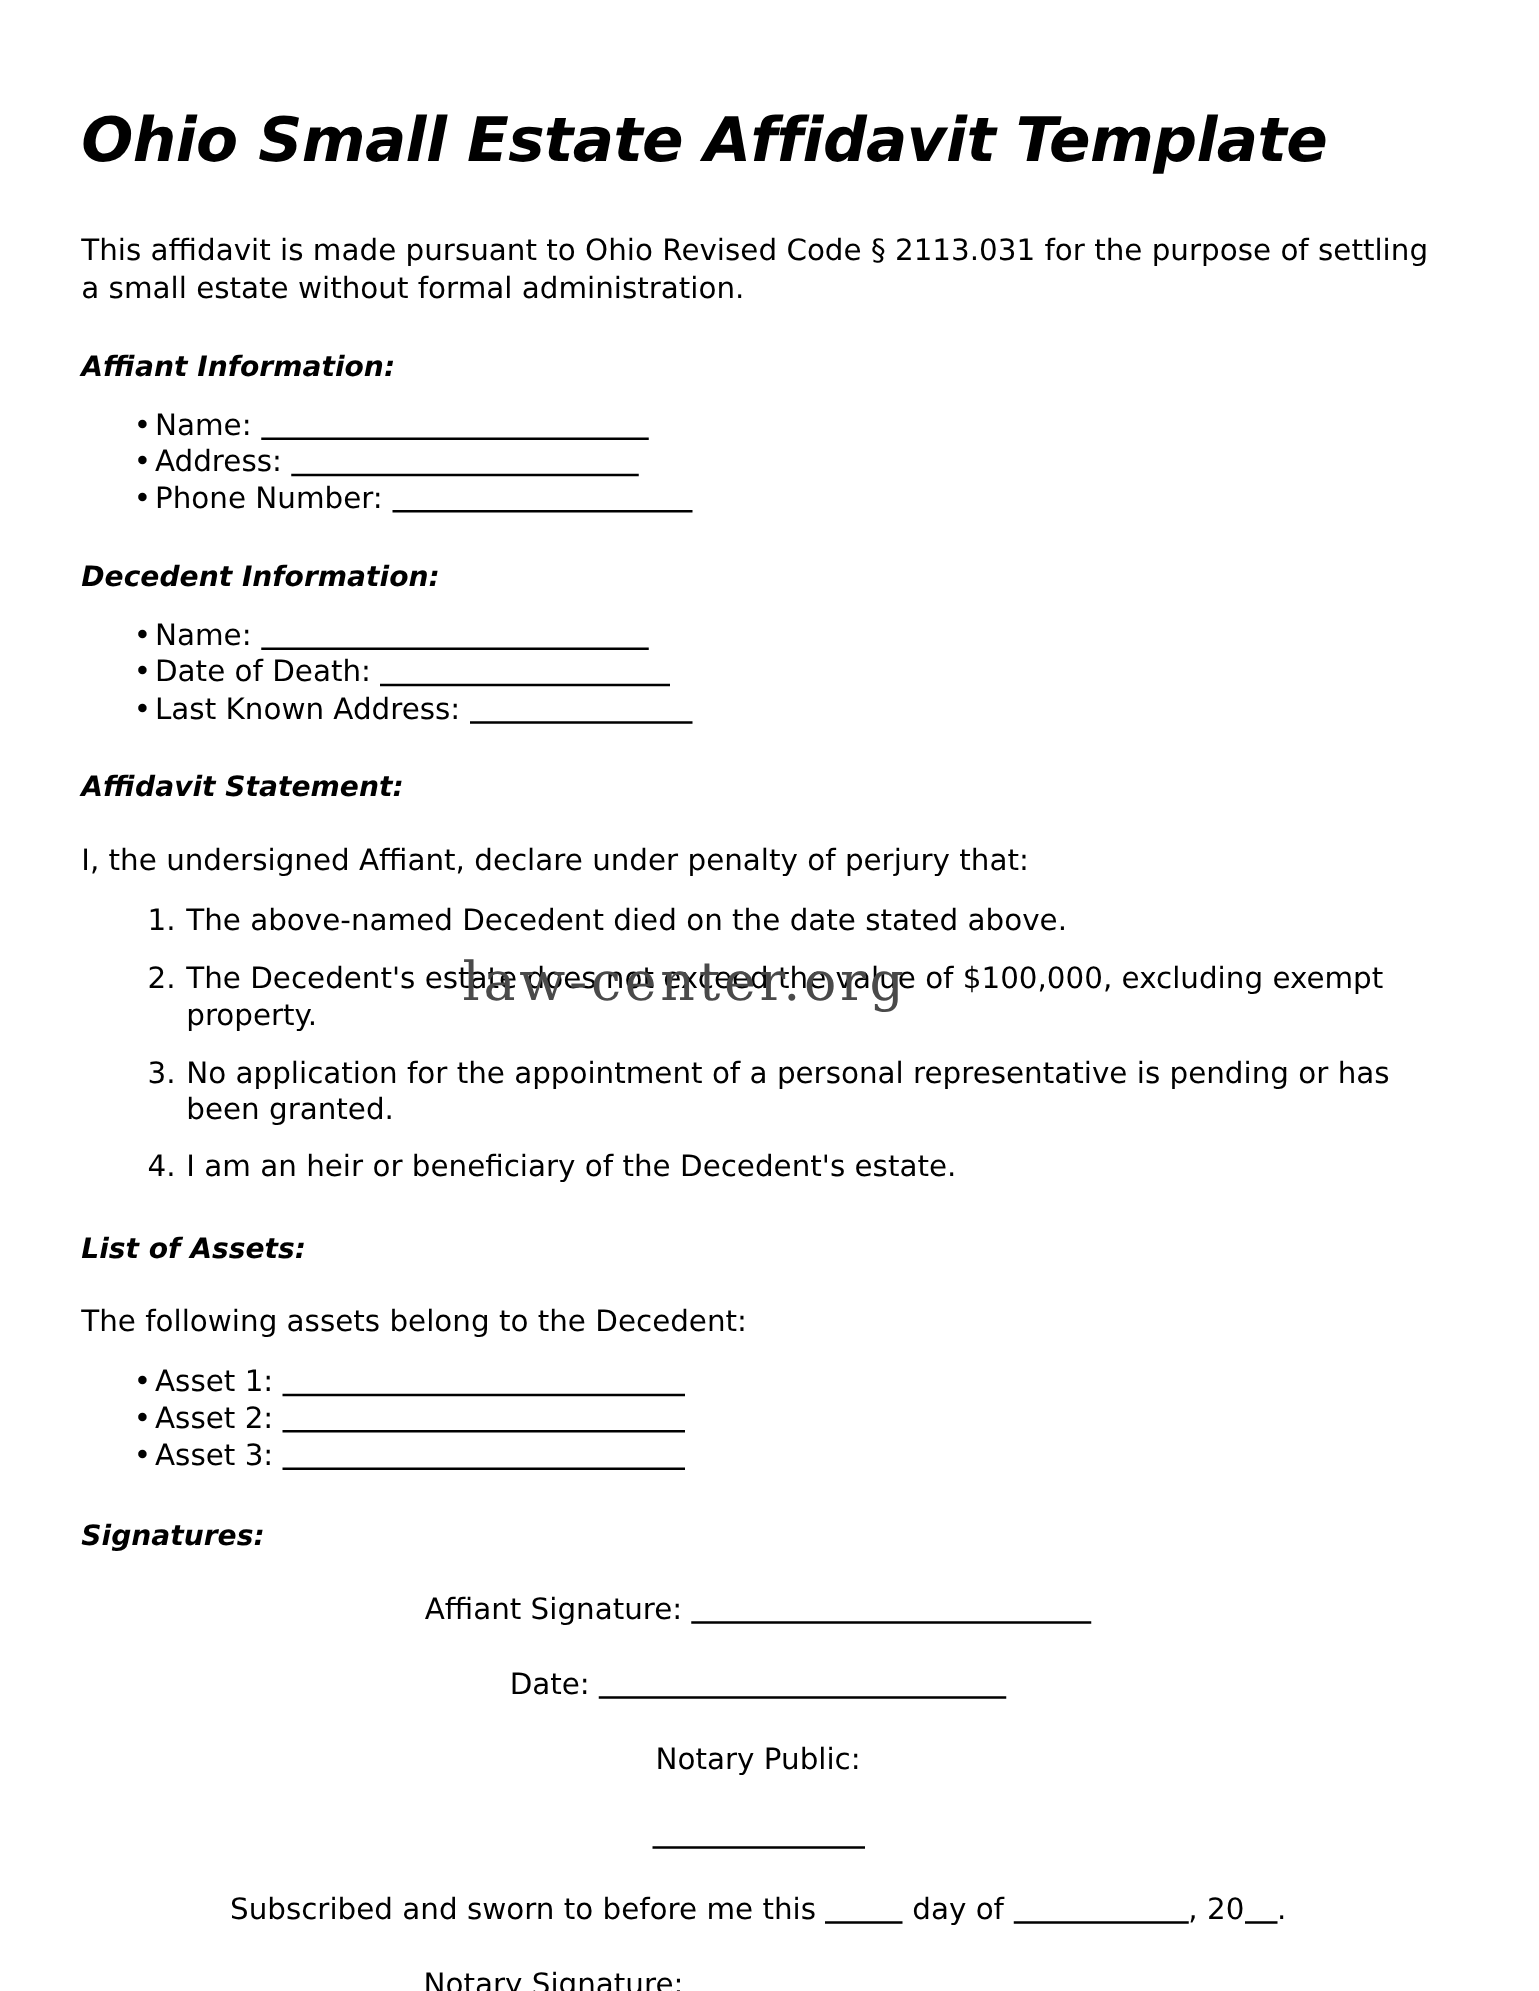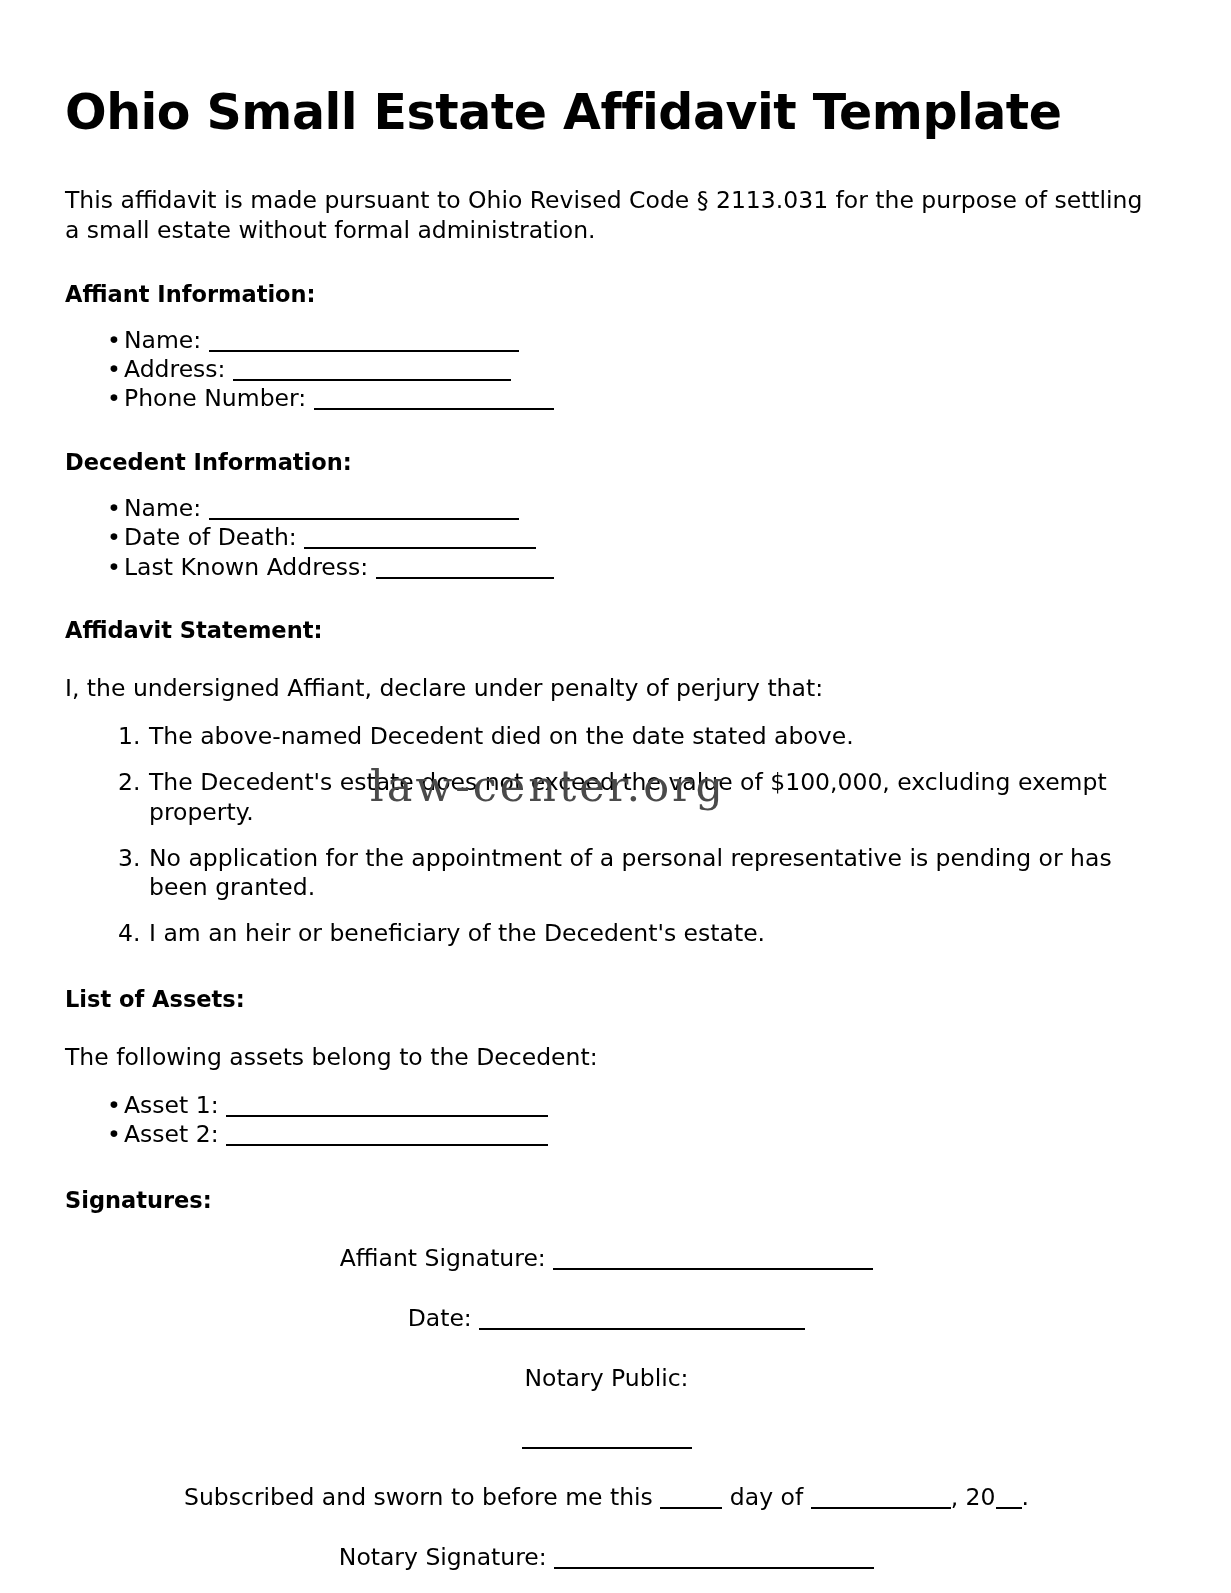--- a/index.html
+++ b/index.html
@@ -27,32 +27,34 @@
   }
   h1.doc-title {
     font-family: "DejaVu Sans", sans-serif;
     font-size: 49px;
     font-weight: bold;
     letter-spacing: -0.5px;
     line-height: 1.1;
     margin: 0;
     padding-top: 86px;
     color: #000;
+    font-style: italic;
   }
   p.intro {
     font-size: 23.5px;
     line-height: 1.27;
     margin: 46px 0 0 0;
     max-width: 1085px;
   }
   h2.section-head {
     font-size: 22.5px;
     font-weight: bold;
     margin: 34px 0 0 0;
     line-height: 1.25;
+    font-style: italic;
   }
   ul.field-list {
     list-style: none;
     margin: 18px 0 0 0;
     padding: 0;
   }
   ul.field-list li {
     position: relative;
     font-size: 23.5px;
     line-height: 1.25;
@@ -155,20 +157,21 @@
       <li>The Decedent's estate does not exceed the value of $100,000, excluding exempt property.</li>
       <li>No application for the appointment of a personal representative is pending or has been granted.</li>
       <li>I am an heir or beneficiary of the Decedent's estate.</li>
     </ol>
 
     <h2 class="section-head" style="margin-top:36px">List of Assets:</h2>
     <p class="body-text">The following assets belong to the Decedent:</p>
     <ul class="field-list">
       <li><span>Asset 1:</span> <span class="blank" style="width:322px"></span></li>
       <li><span>Asset 2:</span> <span class="blank" style="width:322px"></span></li>
+      <li><span>Asset 3:</span> <span class="blank" style="width:322px"></span></li>
     </ul>
 
     <h2 class="section-head" style="margin-top:36px">Signatures:</h2>
 
     <p class="sig-line">
       <span>Affiant Signature:</span>
       <span class="blank" style="width:320px"></span>
     </p>
 
     <p class="sig-line">

